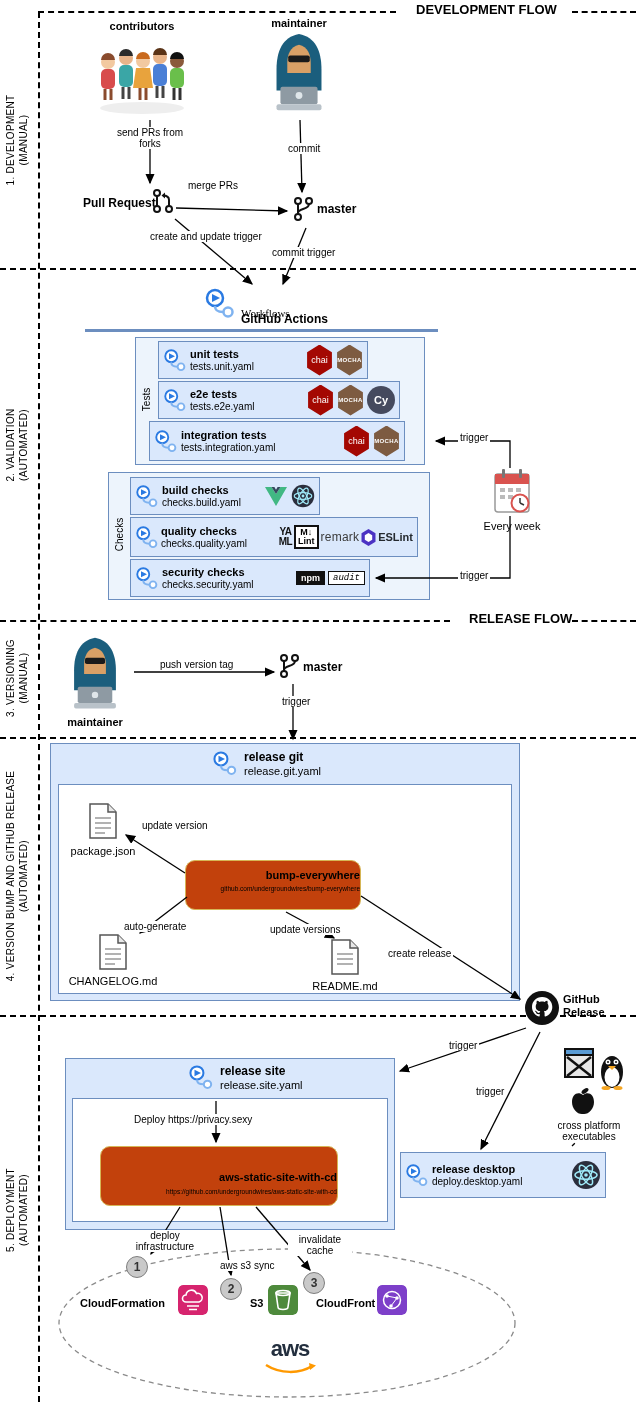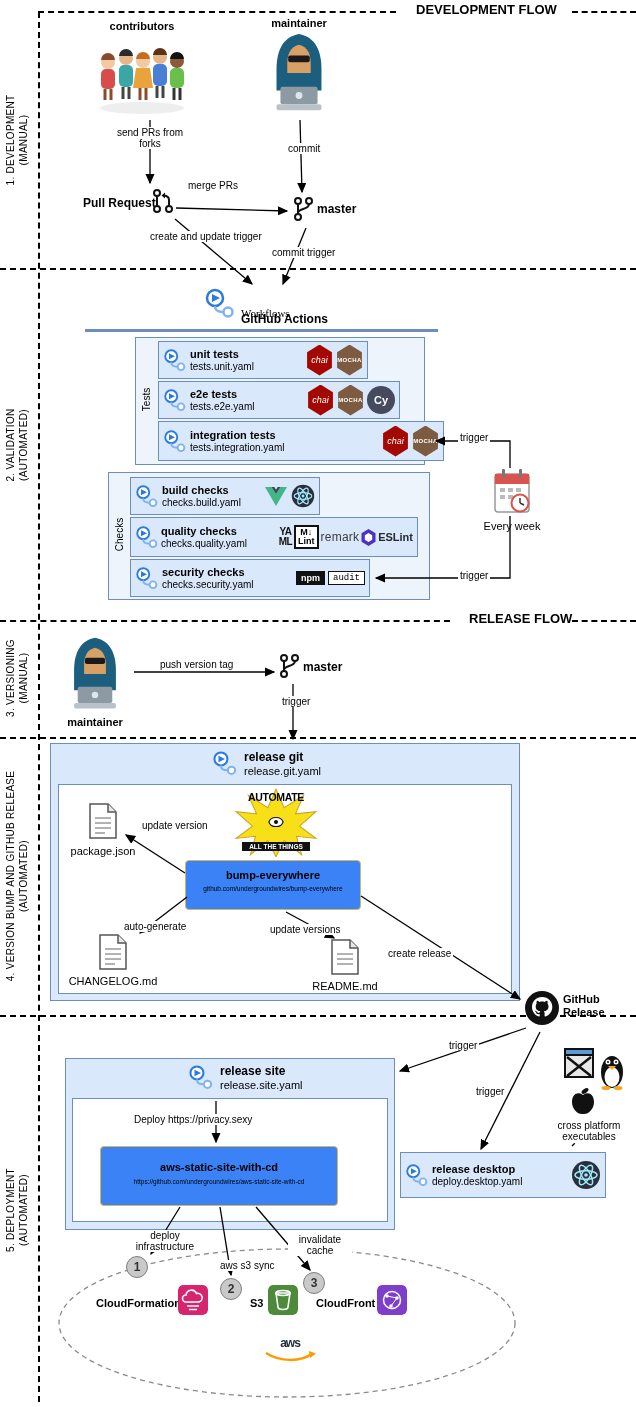--- a/index.html
+++ b/index.html
@@ -17,52 +17,52 @@
   .arrowlbl.wrap { white-space:normal; text-align:center; }
 
   .biglbl  { position:absolute; font-weight:bold; font-size:12px; white-space:nowrap; }
   .lbl11   { position:absolute; font-size:11px; white-space:nowrap; }
   .lblb11  { position:absolute; font-size:11px; font-weight:bold; white-space:nowrap; }
   .centerlbl { position:absolute; font-size:11px; font-weight:bold; text-align:center; }
 
   .bluebox  { position:absolute; background:#dae8fc; border:1px solid #6c8ebf; }
   .groupbox { position:absolute; background:#edf4fc; border:1px solid #6c8ebf; }
   .whitebox { position:absolute; background:#fff; border:1px solid #6c8ebf; }
-  .yellowbox{ position:absolute; background:#3b82f6; border:1px solid #d6b656; border-radius:4px; text-align:center; }
+  .yellowbox{ position:absolute; background:#c2410c; border:1px solid #d6b656; border-radius:10px; text-align:right; }
 
   .wfrow { position:absolute; background:#dae8fc; border:1px solid #6c8ebf; display:flex; align-items:center; gap:3px; padding:2px 4px; }
   .wfname { font-size:11px; font-weight:bold; line-height:13px; white-space:nowrap; }
   .wffile { font-size:10px; line-height:12px; white-space:nowrap; }
   .wftext { flex:1 1 auto; min-width:0; }
   .grouplbl { position:absolute; transform:rotate(-90deg); font-size:10px; text-align:center; }
 
   .hexicon { clip-path:polygon(50% 0,96% 25%,96% 75%,50% 100%,4% 75%,4% 25%);
              display:flex; align-items:center; justify-content:center; color:#fff; flex:0 0 auto; }
-  .chai  { width:27px; height:31px; background:#a40802; font-style:italic; font-size:9px; }
+  .chai  { width:27px; height:31px; background:#a40802; font-size:9px; }
   .mocha { width:27px; height:31px; background:#7d5b41; font-size:6px; font-weight:bold; letter-spacing:.4px; }
   .cyic  { width:28px; height:28px; border-radius:50%; background:#454a5e; color:#fff; display:flex; align-items:center;
            justify-content:center; font-weight:bold; font-size:11px; flex:0 0 auto; }
   .yamlic { font-weight:bold; font-size:10px; line-height:10px; letter-spacing:-.5px; color:#111; text-align:center; flex:0 0 auto; }
   .mdlintic { border:2px solid #111; padding:1px 2px; font-weight:bold; font-size:9px; line-height:9px; text-align:center; background:#fff; flex:0 0 auto; }
   .remarkic { font-size:12px; color:#3b3b3b; letter-spacing:.2px; flex:0 0 auto; }
   .eslintic { display:flex; align-items:center; gap:2px; flex:0 0 auto; font-weight:bold; font-size:11px; color:#24292e; }
   .npmic { background:#111; color:#fff; font-weight:bold; font-size:9px; padding:2px 5px; flex:0 0 auto; }
-  .auditic { border:1.5px solid #111; font-family:"Liberation Mono", monospace; font-size:9px; padding:1px 4px; flex:0 0 auto; background:#fff; }
+  .auditic { border:1.5px solid #111; font-family:"Liberation Mono", monospace; font-size:9px; padding:1px 4px; flex:0 0 auto; background:#fff;font-style:italic; }
 
   .stepnum { position:absolute; width:22px; height:22px; border-radius:50%; background:#c9c9c9; border:1.5px solid #7f7f7f;
              display:flex; align-items:center; justify-content:center; font-weight:bold; font-size:12px; color:#333; z-index:6; }
   .awsicon { position:absolute; width:30px; height:30px; border-radius:5px; z-index:6; }
   .svgabs { position:absolute; }
   #arrows { position:absolute; left:0; top:0; z-index:5; pointer-events:none; }
 
   .memewrap { position:absolute; }
   .memetop { position:absolute; left:0; top:4px; width:100%; text-align:center; font-weight:bold; font-size:10.5px; letter-spacing:-.3px; }
   .memeband { position:absolute; left:8px; bottom:6px; right:8px; background:#111; color:#fff; font-weight:bold; font-size:6.5px; text-align:center; padding:1px 0; }
   .ghrel-lbl { position:absolute; font-weight:bold; font-size:11px; line-height:13px; text-align:left; z-index:6; }
-  .awslogo-txt { font-weight:bold; font-size:12px; letter-spacing:-1px; color:#232f3e; text-align:center; }
+  .awslogo-txt { font-weight:bold; font-size:22px; letter-spacing:-1px; color:#232f3e; text-align:center; }
 </style>
 </head>
 <body>
 
 <div id="canvas">
 
   <div class="vsep" style="left:38px; top:12px; height:1390px;"></div>
   <div class="hsep" style="left:38px; top:11px; width:358px;"></div>
   <div class="hsep" style="left:572px; top:11px; width:64px;"></div>
   <div class="flowtitle" style="left:400px; top:2px;">DEVELOPMENT FLOW</div>
@@ -220,21 +220,21 @@
         <span>chai</span>
       </div>
     <div class="hexicon mocha">
         <span>MOCHA</span>
       </div>
     <div class="cyic">
         <span>Cy</span>
       </div>
   </div>
 
-  <div class="wfrow" style="left:158px; top:421px; width:286px; height:40px;">
+  <div class="wfrow" style="left:149px; top:421px; width:256px; height:40px;">
     <svg width="24" height="24" viewBox="0 0 32 32">
         <circle cx="11" cy="11" r="8" fill="#fff" stroke="#2a7ae2" stroke-width="2.5"></circle>
         <path d="M8,7 L16,11 L8,15 z" fill="#2a7ae2"></path>
         <path d="M11,19 C11,25 16,25 19,25" fill="none" stroke="#7fb3f0" stroke-width="2.5"></path>
         <circle cx="24" cy="25" r="4.5" fill="#fff" stroke="#7fb3f0" stroke-width="2.5"></circle>
       </svg>
     <div class="wftext">
         <div class="wfname">integration tests</div>
         <div class="wffile">tests.integration.yaml</div>
       </div>
@@ -376,29 +376,20 @@
     <path d="M2,2 H20 L28,10 V36 H2 z" fill="#fff" stroke="#555" stroke-width="1.5"></path>
     <path d="M20,2 V10 H28" fill="#e8e8e8" stroke="#555" stroke-width="1.5"></path>
     <line x1="7" y1="16" x2="23" y2="16" stroke="#999" stroke-width="1.5"></line>
     <line x1="7" y1="21" x2="23" y2="21" stroke="#999" stroke-width="1.5"></line>
     <line x1="7" y1="26" x2="23" y2="26" stroke="#999" stroke-width="1.5"></line>
     <line x1="7" y1="31" x2="17" y2="31" stroke="#999" stroke-width="1.5"></line>
   </svg>
   <div class="centerlbl" style="left:58px; top:845px; width:90px; font-weight:normal;">package.json</div>
   <div class="arrowlbl" style="left:140px; top:820px;">update version</div>
 
-  <div class="memewrap" style="left:234px; top:787px; width:84px; height:70px;">
-    <svg width="84" height="70" viewBox="0 0 82 68">
-      <polygon points="41,2 49,20 68,8 60,26 80,24 64,38 80,50 61,48 66,66 49,52 41,68 33,52 16,66 21,48 2,50 18,38 2,24 22,26 14,8 33,20" fill="#f7e017" stroke="#c9a227" stroke-width="1"></polygon>
-      <path d="M34,34 C36,28 46,28 48,34 C46,40 36,40 34,34 z" fill="#fff" stroke="#111"></path>
-      <circle cx="41" cy="34" r="2" fill="#111"></circle>
-    </svg>
-    <div class="memetop">AUTOMATE</div>
-    <div class="memeband">ALL THE THINGS</div>
-  </div>
 
   <div class="yellowbox" style="left:185px; top:860px; width:176px; height:50px; padding-top:8px;">
     <div style="font-weight:bold; font-size:11px;">bump-everywhere</div>
     <div style="font-size:6.5px; margin-top:4px;">github.com/undergroundwires/bump-everywhere</div>
   </div>
 
   <div class="arrowlbl" style="left:122px; top:921px;">auto-generate</div>
   <svg class="svgabs" style="left:98px; top:933px;" width="30" height="38" viewBox="0 0 30 38">
     <path d="M2,2 H20 L28,10 V36 H2 z" fill="#fff" stroke="#555" stroke-width="1.5"></path>
     <path d="M20,2 V10 H28" fill="#e8e8e8" stroke="#555" stroke-width="1.5"></path>
@@ -434,21 +425,21 @@
       <circle cx="11" cy="11" r="8" fill="#fff" stroke="#2a7ae2" stroke-width="2.5"></circle>
       <path d="M8,7 L16,11 L8,15 z" fill="#2a7ae2"></path>
       <path d="M11,19 C11,25 16,25 19,25" fill="none" stroke="#7fb3f0" stroke-width="2.5"></path>
       <circle cx="24" cy="25" r="4.5" fill="#fff" stroke="#7fb3f0" stroke-width="2.5"></circle>
     </svg>
   <div class="biglbl" style="left:220px; top:1064px;">release site</div>
   <div class="lbl11" style="left:220px; top:1079px;text-align:center;">release.site.yaml</div>
   <div class="whitebox" style="left:72px; top:1098px; width:316px; height:124px;"></div>
   <div class="arrowlbl" style="left:132px; top:1114px;">Deploy https://privacy.sexy</div>
 
-  <div class="yellowbox" style="left:100px; top:1146px; width:238px; height:60px; padding-top:14px;">
+  <div class="yellowbox" style="left:100px; top:1146px; width:238px; height:60px; padding-top:24px;">
     <div style="font-weight:bold; font-size:11px;">aws-static-site-with-cd</div>
     <div style="font-size:6.5px; margin-top:5px;">https://github.com/undergroundwires/aws-static-site-with-cd</div>
   </div>
 
   <svg class="svgabs" style="left:564px; top:1048px;" width="30" height="30" viewBox="0 0 30 30">
     <rect x="1" y="1" width="28" height="28" fill="#e8e8e8" stroke="#111" stroke-width="2"></rect>
     <rect x="1" y="1" width="28" height="6" fill="#5a9bd4" stroke="#111" stroke-width="2"></rect>
     <line x1="3" y1="9" x2="27" y2="28" stroke="#111" stroke-width="2.5"></line>
     <line x1="27" y1="9" x2="3" y2="28" stroke="#111" stroke-width="2.5"></line>
   </svg>
@@ -496,21 +487,21 @@
   <div class="arrowlbl wrap" style="left:288px; top:1234px; width:64px;">invalidate cache</div>
 
   <svg class="svgabs" style="left:55px; top:1245px;" width="465" height="158">
     <ellipse cx="232" cy="78" rx="228" ry="74" fill="none" stroke="#8a8a8a" stroke-width="1.3" stroke-dasharray="5,4"></ellipse>
   </svg>
 
   <div class="stepnum" style="left:126px; top:1256px;">1</div>
   <div class="stepnum" style="left:220px; top:1278px;">2</div>
   <div class="stepnum" style="left:303px; top:1272px;">3</div>
 
-  <div class="lblb11" style="left:96px; top:1297px; z-index:6;">CloudFormation</div>
+  <div class="lblb11" style="left:80px; top:1297px; z-index:6;">CloudFormation</div>
   <svg class="awsicon" style="left:178px; top:1285px;" width="30" height="30" viewBox="0 0 30 30">
     <rect x="0" y="0" width="30" height="30" rx="5" fill="#d6246e"></rect>
     <path d="M8,17 a3.5,3.5 0 0 1 0-7 a5.5,5.5 0 0 1 10.5,-1.5 a4,4 0 0 1 2.5,8.5 z" fill="none" stroke="#fff" stroke-width="1.6"></path>
     <line x1="9" y1="21" x2="21" y2="21" stroke="#fff" stroke-width="1.6"></line>
     <line x1="11" y1="24.5" x2="19" y2="24.5" stroke="#fff" stroke-width="1.6"></line>
   </svg>
 
   <div class="lblb11" style="left:250px; top:1297px; z-index:6;">S3</div>
   <svg class="awsicon" style="left:268px; top:1285px;" width="30" height="30" viewBox="0 0 30 30">
     <rect x="0" y="0" width="30" height="30" rx="5" fill="#4e8a3c"></rect>

